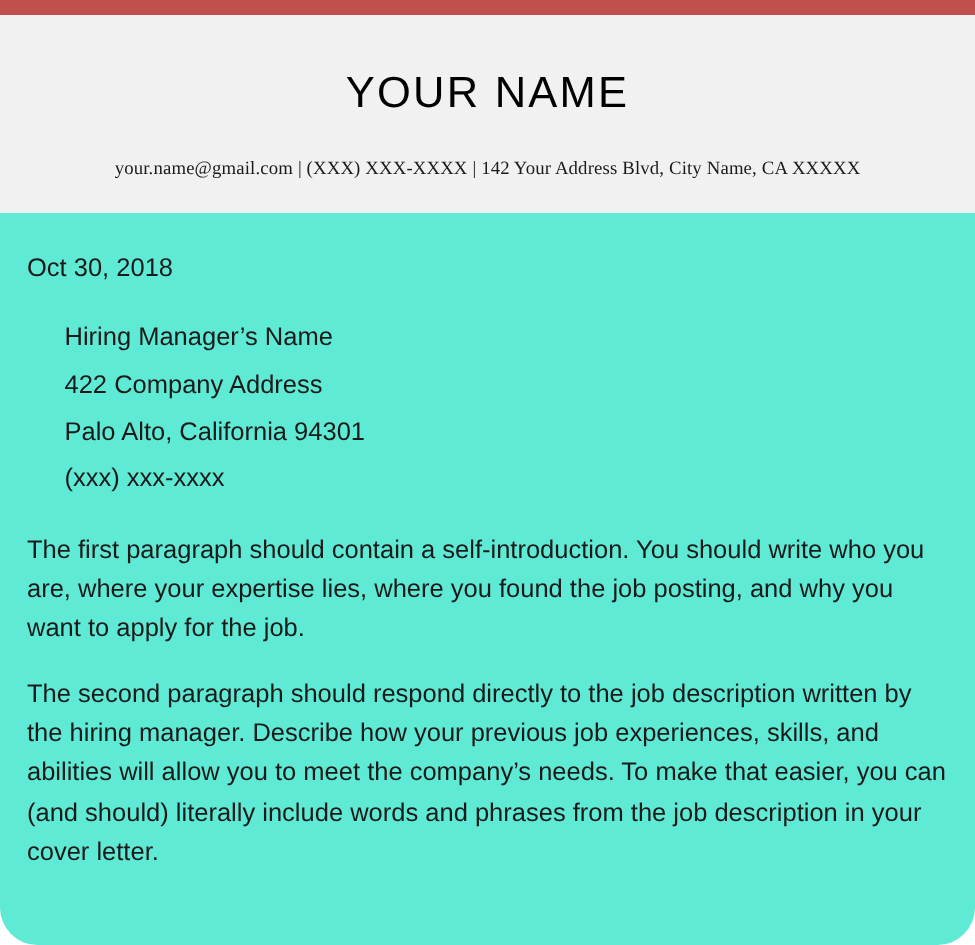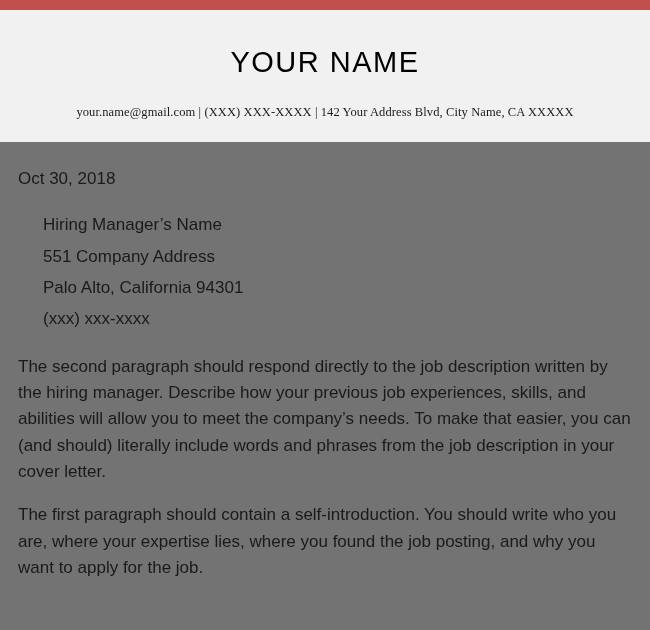--- a/index.html
+++ b/index.html
@@ -11,21 +11,22 @@
     height: 630px;
     background: #ffffff;
     font-family: "Liberation Sans", sans-serif;
     color: #1a1a1a;
     overflow: hidden;
   }
   .page {
     position: relative;
     width: 650px;
     height: 630px;
-    background: #737373;
+    background: #5eead4;
+    border-radius: 25px;
   }
   .top-bar {
     height: 10px;
     background: #c0504d;
     width: 100%;
   }
   .header-block {
     background: #f1f1f1;
     padding: 28px 20px 22px 20px;
     text-align: center;
@@ -88,26 +89,26 @@
     <div class="name">YOUR NAME</div>
     <div class="contact-line">your.name@gmail.com | (XXX) XXX-XXXX | 142 Your Address Blvd, City Name, CA XXXXX</div>
   </div>
 
   <div class="body-block">
 
     <div class="date">Oct 30, 2018</div>
 
     <div class="recipient">
       <div>Hiring Manager’s Name</div>
-      <div>551 Company Address</div>
+      <div>422 Company Address</div>
       <div>Palo Alto, California 94301</div>
       <div>(xxx) xxx-xxxx</div>
     </div>
 
 
+    <div class="para">The first paragraph should contain a self-introduction. You should write who you are, where your expertise lies, where you found the job posting, and why you want to apply for the job.</div>
     <div class="para">The second paragraph should respond directly to the job description written by the hiring manager. Describe how your previous job experiences, skills, and abilities will allow you to meet the company’s needs. To make that easier, you can (and should) literally include words and phrases from the job description in your cover letter.</div>
-    <div class="para">The first paragraph should contain a self-introduction. You should write who you are, where your expertise lies, where you found the job posting, and why you want to apply for the job.</div>
 
     <div class="spacer-sm"></div>
 
 
   </div>
 </div>
 
 </body></html>

